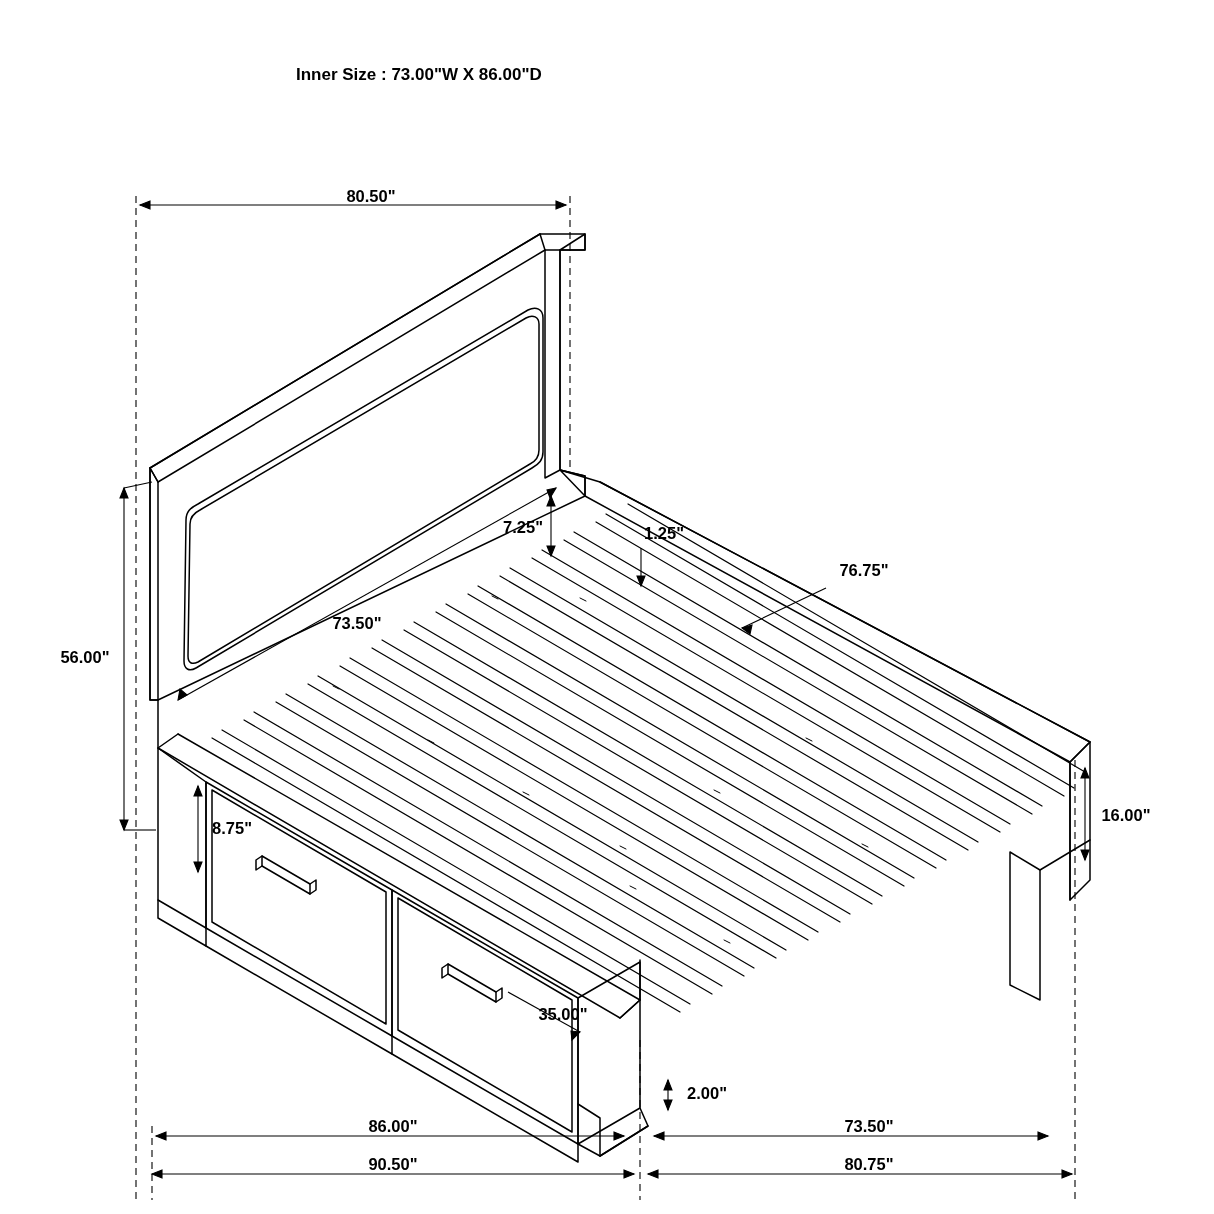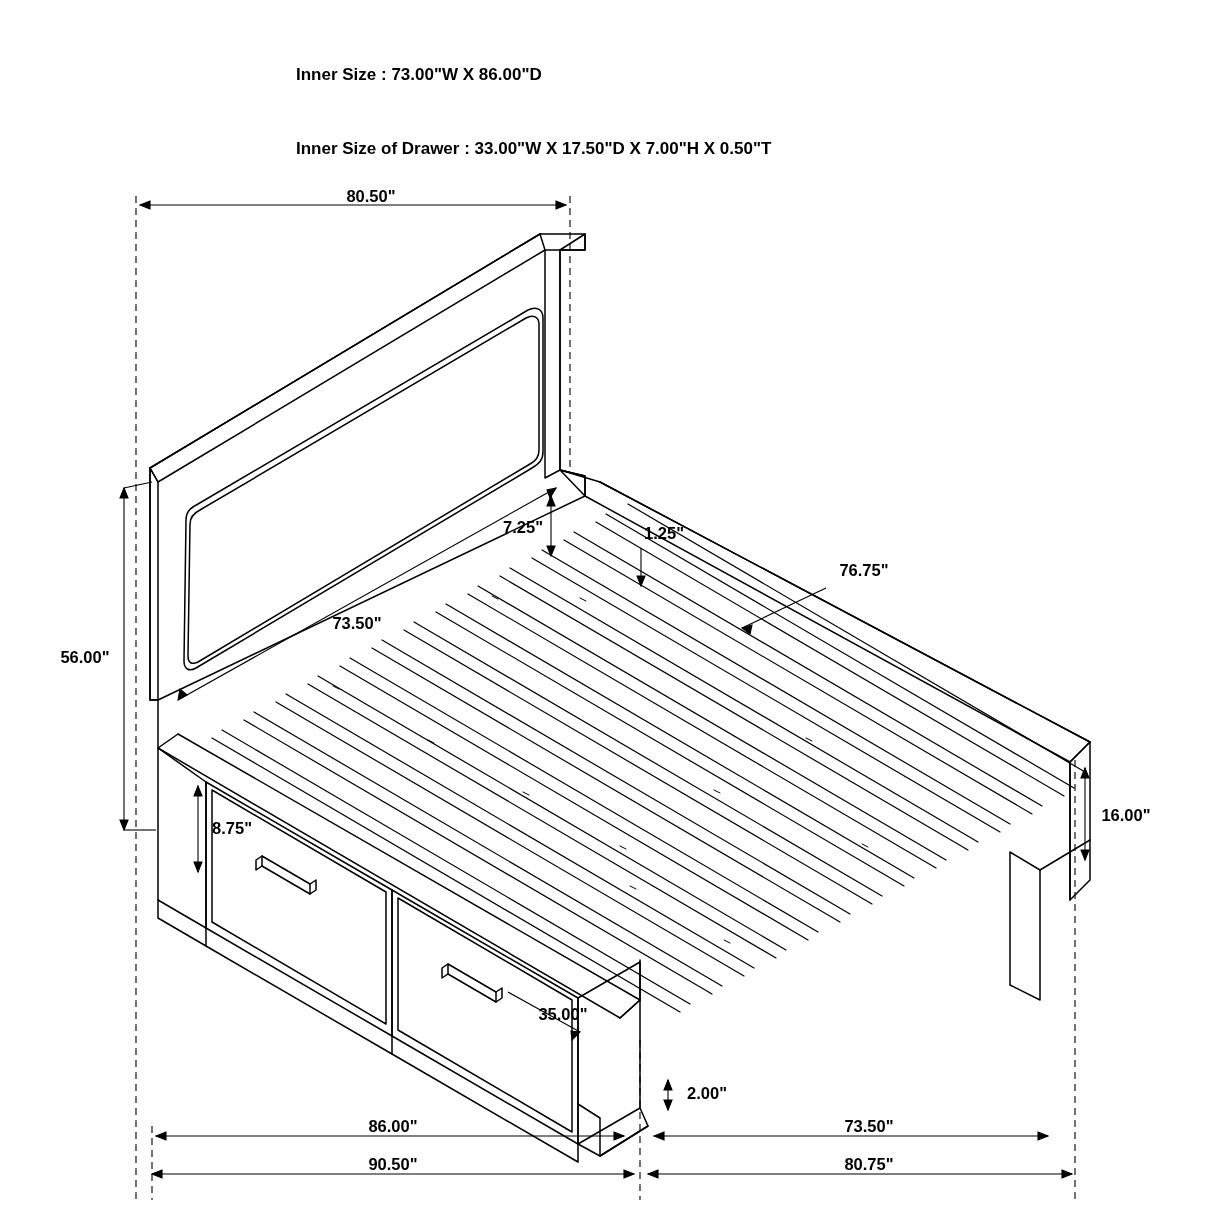--- a/index.html
+++ b/index.html
@@ -45,21 +45,20 @@
     transform: translate(-50%, -50%);
   }
 </style>
 </head>
 <body>
 
 <div id="page">
 
   <div class="hdr">
     <div>Inner Size : 73.00"W X 86.00"D</div>
-    <div>Inner Size of Drawer : 33.00"W X 17.50"D X 7.00"H X 0.50"T</div>
   </div>
 
   <svg class="draw" viewBox="0 0 1214 1214">
     <g fill="none" stroke="#000" stroke-width="1.5" stroke-linejoin="round" stroke-linecap="round">
 
       <path d="M150 468 L540 234 L585 234 L585 250 L560 250 L560 470 L585 476 L585 496 L158 700 L150 700 Z"></path>
 
       <path d="M150 468 L540 234"></path>
       <path d="M158 482 L545 250"></path>
       <path d="M150 468 L158 482"></path>

